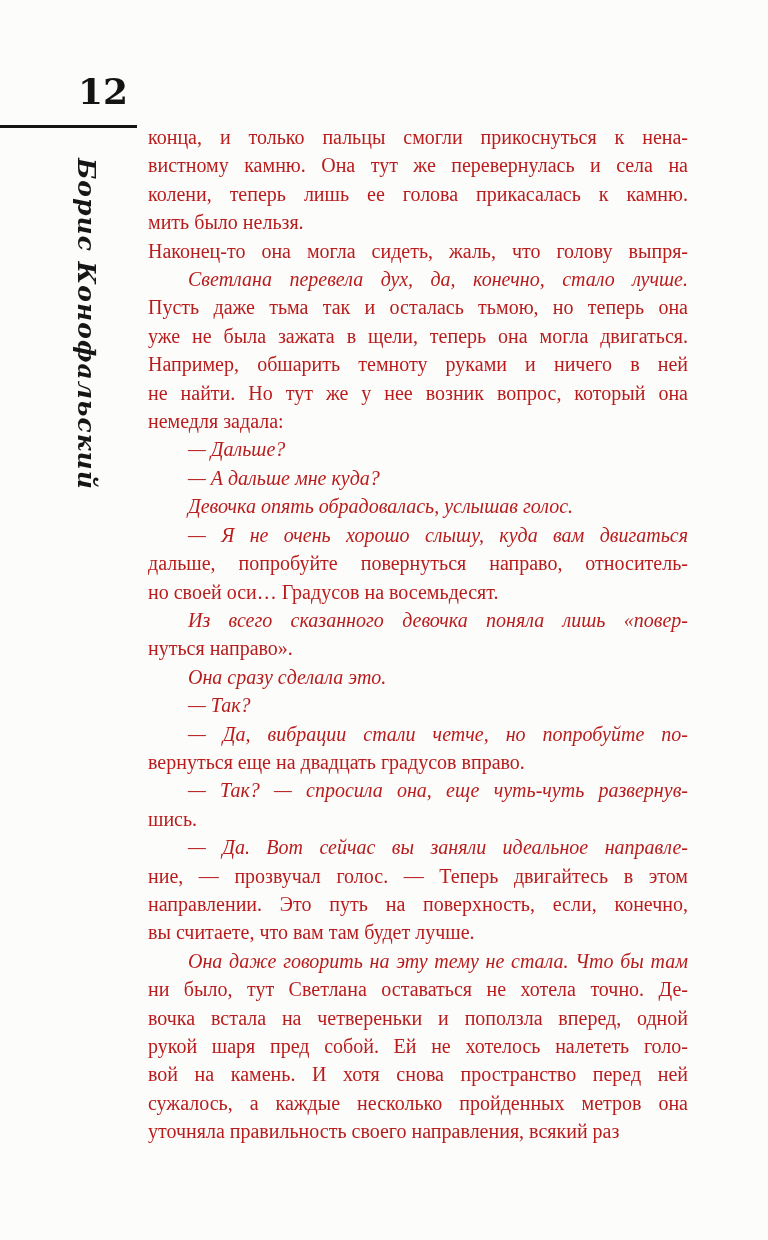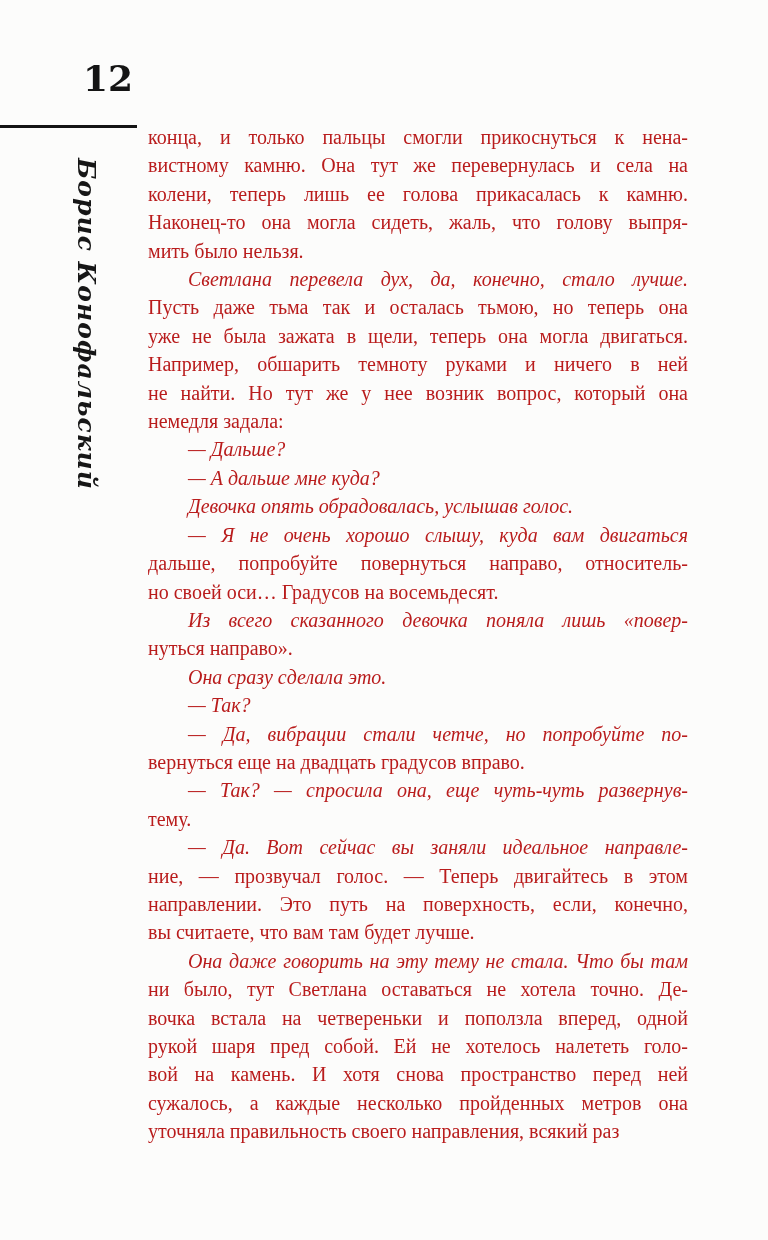--- a/index.html
+++ b/index.html
@@ -12,26 +12,26 @@
     width: 768px;
     height: 1240px;
     background: #fcfcfb;
     overflow: hidden;
     font-family: "Liberation Serif", serif;
     color: #1f1f1f;
   }
   .page-number {
     position: absolute;
     left: 78px;
-    top: 57px;
+    top: 70px;
     width: 60px;
     font-size: 36px;
     font-weight: bold;
     color: #141414;
-    text-align: center;
+    text-align: left;
     font-family: "DejaVu Serif", serif;
   }
   .rule {
     position: absolute;
     left: 0;
     top: 125px;
     width: 137px;
     height: 3px;
     background: #141414;
   }
@@ -77,22 +77,22 @@
 
   <div class="rule"></div>
 
   <div class="author-vertical">Борис Конофальский</div>
 
   <div class="text-block">
       <div class="para">
         <div class="line just">конца, и только пальцы смогли прикоснуться к нена-</div>
         <div class="line just">вистному камню. Она тут же перевернулась и села на</div>
         <div class="line just">колени, теперь лишь ее голова прикасалась к камню.</div>
+        <div class="line">мить было нельзя.</div>
         <div class="line just">Наконец-то она могла сидеть, жаль, что голову выпря-</div>
-        <div class="line">мить было нельзя.</div>
       </div>
       <div class="para indent">
         <div class="line just">Светлана перевела дух, да, конечно, стало лучше.</div>
         <div class="line just">Пусть даже тьма так и осталась тьмою, но теперь она</div>
         <div class="line just">уже не была зажата в щели, теперь она могла двигаться.</div>
         <div class="line just">Например, обшарить темноту руками и ничего в ней</div>
         <div class="line just">не найти. Но тут же у нее возник вопрос, который она</div>
         <div class="line">немедля задала:</div>
       </div>
       <div class="para indent">
@@ -118,21 +118,21 @@
       </div>
       <div class="para indent">
         <div class="line">— Так?</div>
       </div>
       <div class="para indent">
         <div class="line just">— Да, вибрации стали четче, но попробуйте по-</div>
         <div class="line">вернуться еще на двадцать градусов вправо.</div>
       </div>
       <div class="para indent">
         <div class="line just">— Так? — спросила она, еще чуть-чуть развернув-</div>
-        <div class="line">тему.</div>
+        <div class="line">шись.</div>
       </div>
       <div class="para indent">
         <div class="line just">— Да. Вот сейчас вы заняли идеальное направле-</div>
         <div class="line just">ние, — прозвучал голос. — Теперь двигайтесь в этом</div>
         <div class="line just">направлении. Это путь на поверхность, если, конечно,</div>
         <div class="line">вы считаете, что вам там будет лучше.</div>
       </div>
       <div class="para indent">
         <div class="line just">Она даже говорить на эту тему не стала. Что бы там</div>
         <div class="line just">ни было, тут Светлана оставаться не хотела точно. Де-</div>

